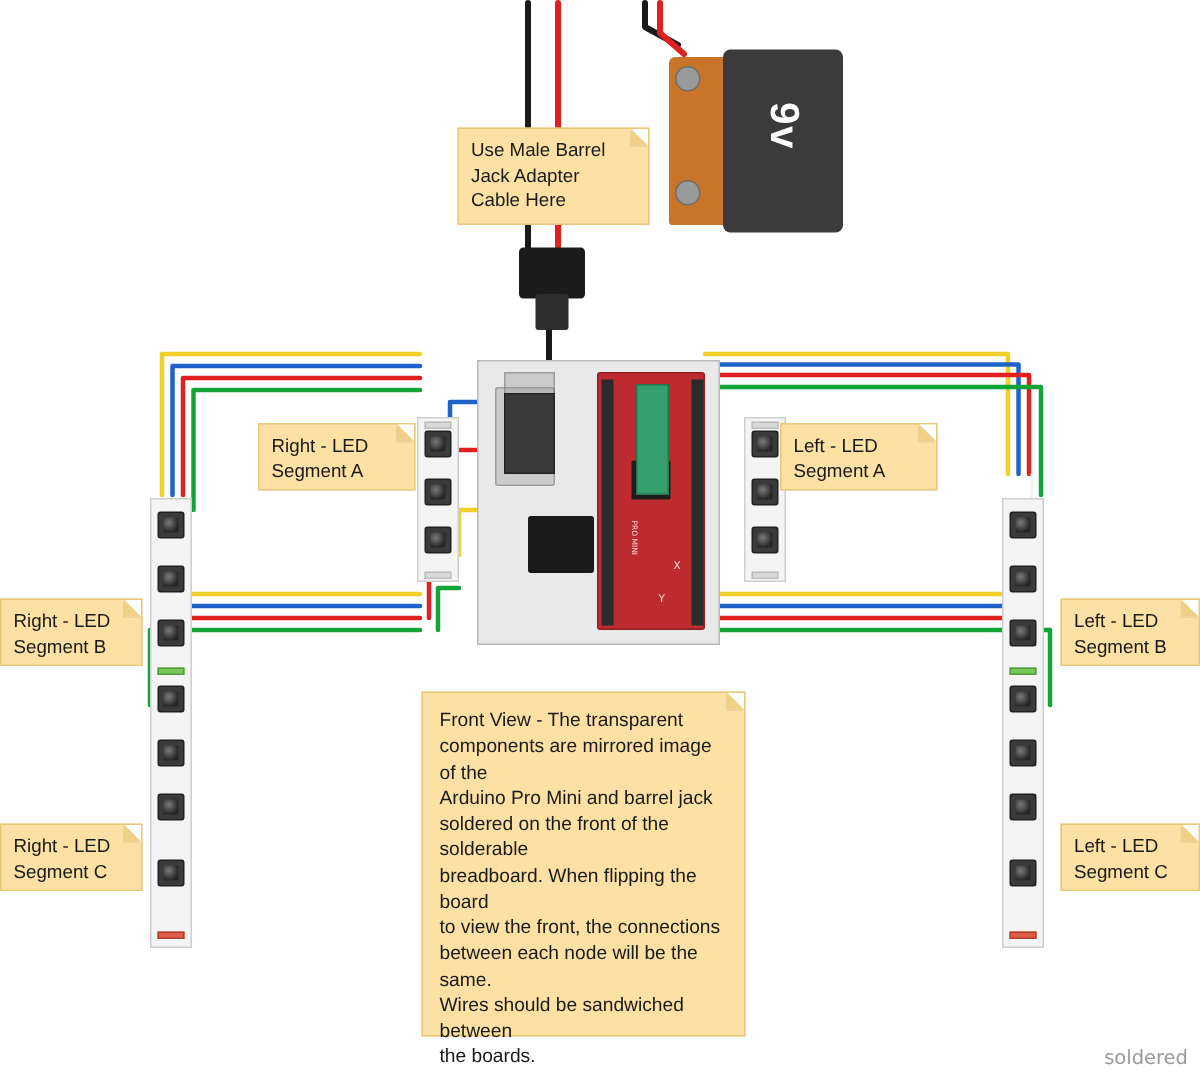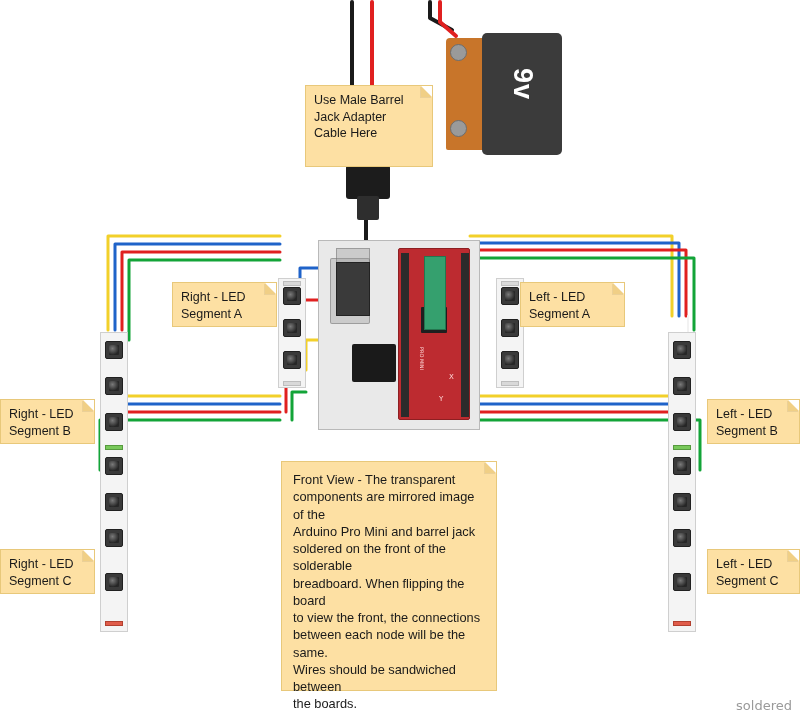--- a/index.html
+++ b/index.html
@@ -313,21 +313,21 @@
     <div class="led" style="left:4px; top:44px;"></div>
     <div class="led" style="left:4px; top:80px;"></div>
     <div class="led" style="left:4px; top:124px;"></div>
     <div class="led" style="left:4px; top:160px;"></div>
     <div class="led" style="left:4px; top:196px;"></div>
     <div class="led" style="left:4px; top:240px;"></div>
     <div class="pad padgrn" style="left:4px; top:112px;"></div>
     <div class="pad padred" style="left:4px; top:288px;"></div>
   </div>
 
-  <div class="note" style="left:305px; top:85px; width:128px; height:82px;">Use Male Barrel
+  <div class="note" style="left:305px; top:85px; width:128px; height:65px;">Use Male Barrel
 Jack Adapter
 Cable Here</div>
 
   <div class="note" style="left:172px; top:282px; width:105px; height:45px;">Right - LED
 Segment A</div>
 
   <div class="note" style="left:0px; top:399px; width:95px; height:45px;">Right - LED
 Segment B</div>
 
   <div class="note" style="left:0px; top:549px; width:95px; height:45px;">Right - LED

